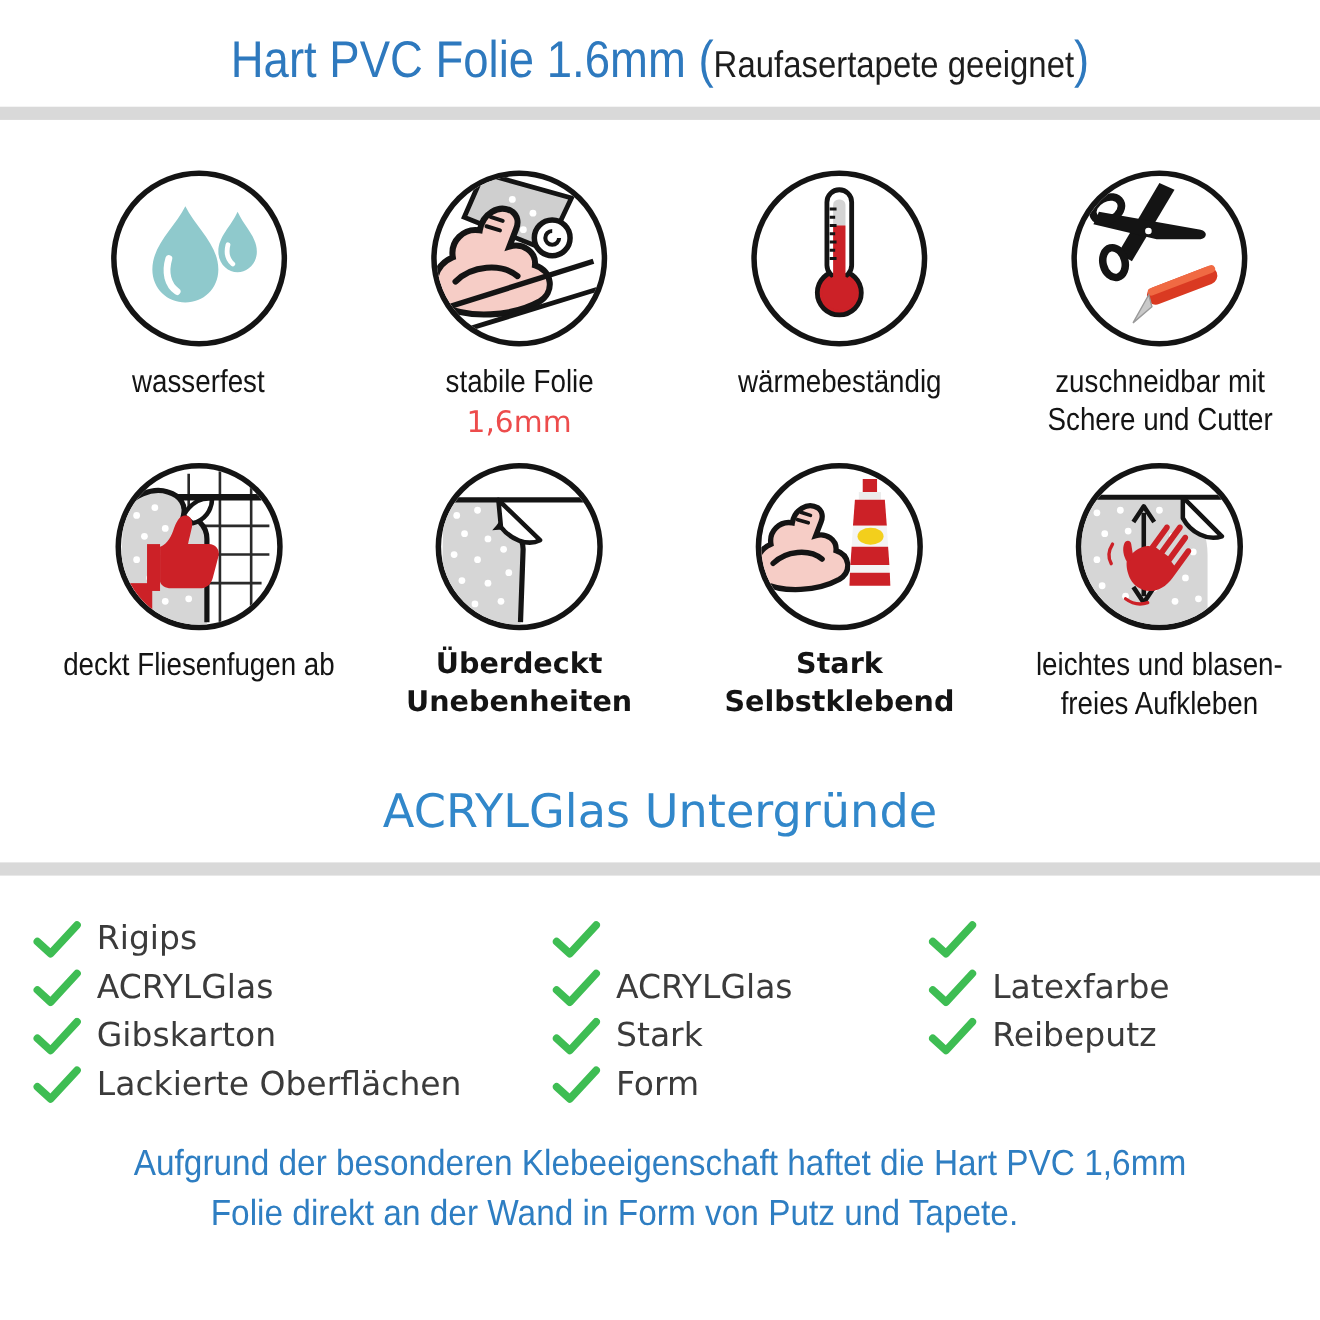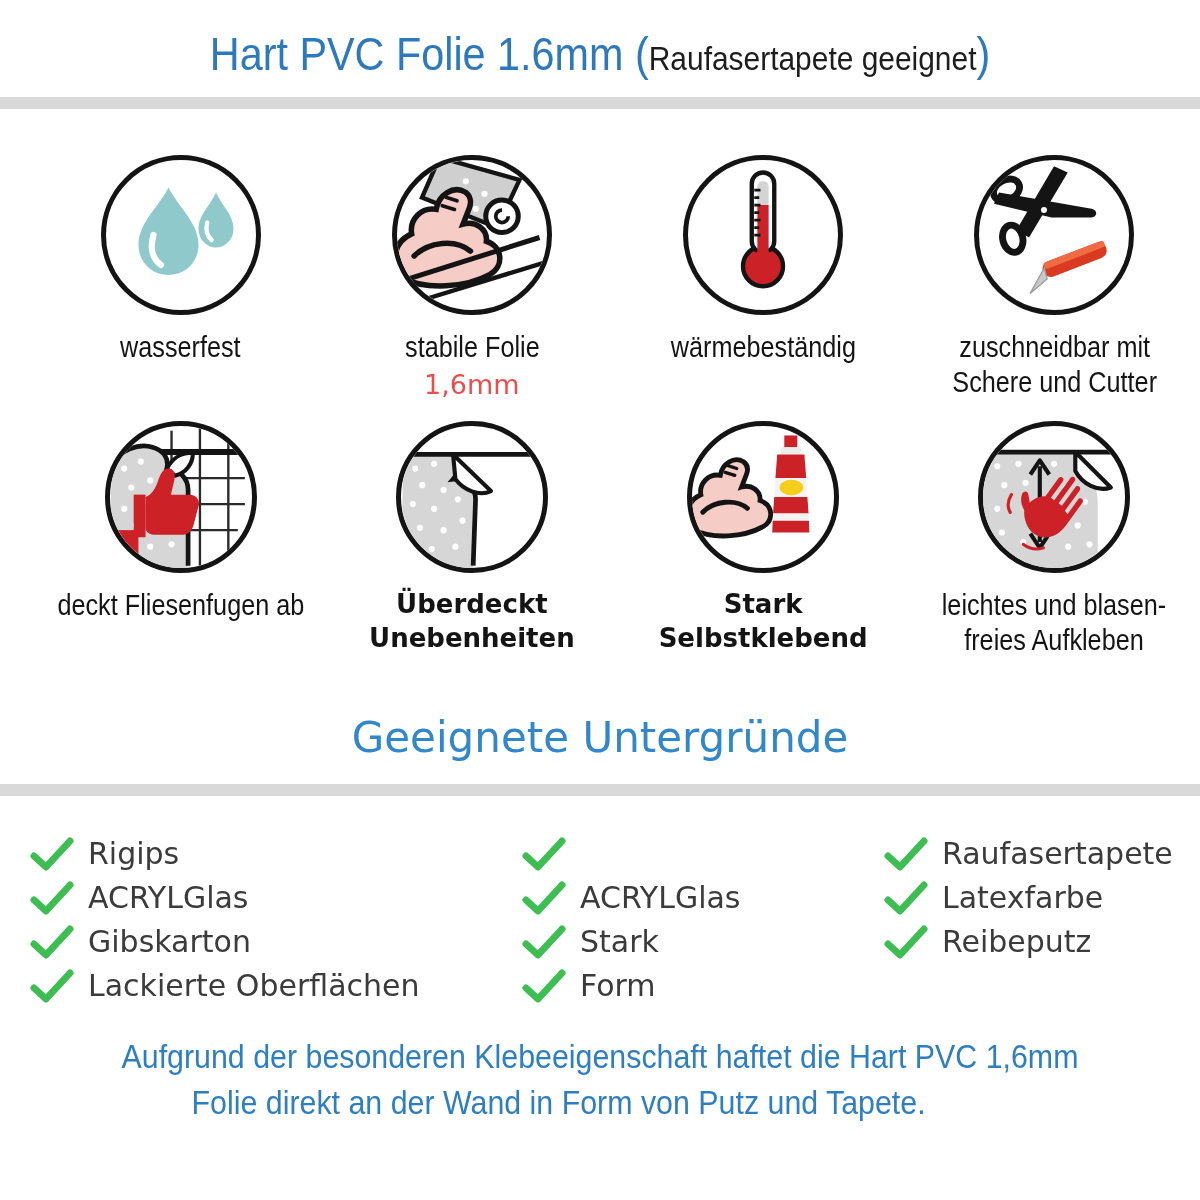--- a/index.html
+++ b/index.html
@@ -25,21 +25,21 @@
   .caption{margin-top:15px;font-size:29px;color:#141414;text-align:center;line-height:1.22;
            transform:scaleX(0.87);transform-origin:50% 0;white-space:nowrap;}
   .caption.round{font-family:"DejaVu Sans", sans-serif;font-size:26px;font-weight:bold;
                  transform:none;letter-spacing:0;line-height:1.3;}
   .sub-red{margin-top:4px;font-family:"DejaVu Sans", sans-serif;font-size:27px;color:#ed4c4c;
            text-align:center;}
   
   .subheading{margin-top:54px;text-align:center;font-family:"DejaVu Sans", sans-serif;
               font-size:42px;color:#3187ca;}
   .bar-mid{margin-top:22px;}
-  .surfaces{display:grid;grid-template-columns:472px 342px 1fr;padding:36px 0 0 30px;gap:20px;}
+  .surfaces{display:grid;grid-template-columns:472px 342px 1fr;padding:36px 0 0 30px;}
   .col{display:flex;flex-direction:column;}
   .check-item{display:flex;align-items:center;height:44px;
               font-family:"DejaVu Sans", sans-serif;font-size:30px;color:#3b3b3b;}
   .check-item svg{width:44px;height:34px;flex:0 0 auto;margin-right:14px;}
   
   .footer{margin-top:26px;text-align:center;font-size:33px;color:#2e7ec2;line-height:1.4;
           transform:scaleX(0.92);transform-origin:50% 0;}
   .footer .l2{position:relative;left:-45px;}
 </style>
 </head>
@@ -238,21 +238,21 @@
         <path d="M34 100 q8 6 17 3" stroke="#cc2127" stroke-width="2.6" fill="none" stroke-linecap="round"></path>
       </svg>
     </div>
     <div class="caption">
       <div>leichtes und blasen-</div>
       <div>freies Aufkleben</div>
     </div>
   </div>
 </div>
 
-<div class="subheading">Geeignete Untergründe</div>
+<div class="subheading">ACRYLGlas Untergründe</div>
 <div class="bar bar-mid"></div>
 
 <div class="surfaces">
   <div class="col">
     <div class="check-item">
         <svg viewBox="0 0 44 34">
           <path d="M4 19 L16 30 L40 4" fill="none" stroke="#3ebd53" stroke-width="7" stroke-linecap="round" stroke-linejoin="round"></path>
         </svg>
         <span>Rigips</span>
       </div>
@@ -298,21 +298,20 @@
           <path d="M4 19 L16 30 L40 4" fill="none" stroke="#3ebd53" stroke-width="7" stroke-linecap="round" stroke-linejoin="round"></path>
         </svg>
         <span>Form</span>
       </div>
   </div>
   <div class="col">
     <div class="check-item">
         <svg viewBox="0 0 44 34">
           <path d="M4 19 L16 30 L40 4" fill="none" stroke="#3ebd53" stroke-width="7" stroke-linecap="round" stroke-linejoin="round"></path>
         </svg>
-        <span>Raufasertapete</span>
       </div>
     <div class="check-item">
         <svg viewBox="0 0 44 34">
           <path d="M4 19 L16 30 L40 4" fill="none" stroke="#3ebd53" stroke-width="7" stroke-linecap="round" stroke-linejoin="round"></path>
         </svg>
         <span>Latexfarbe</span>
       </div>
     <div class="check-item">
         <svg viewBox="0 0 44 34">
           <path d="M4 19 L16 30 L40 4" fill="none" stroke="#3ebd53" stroke-width="7" stroke-linecap="round" stroke-linejoin="round"></path>

